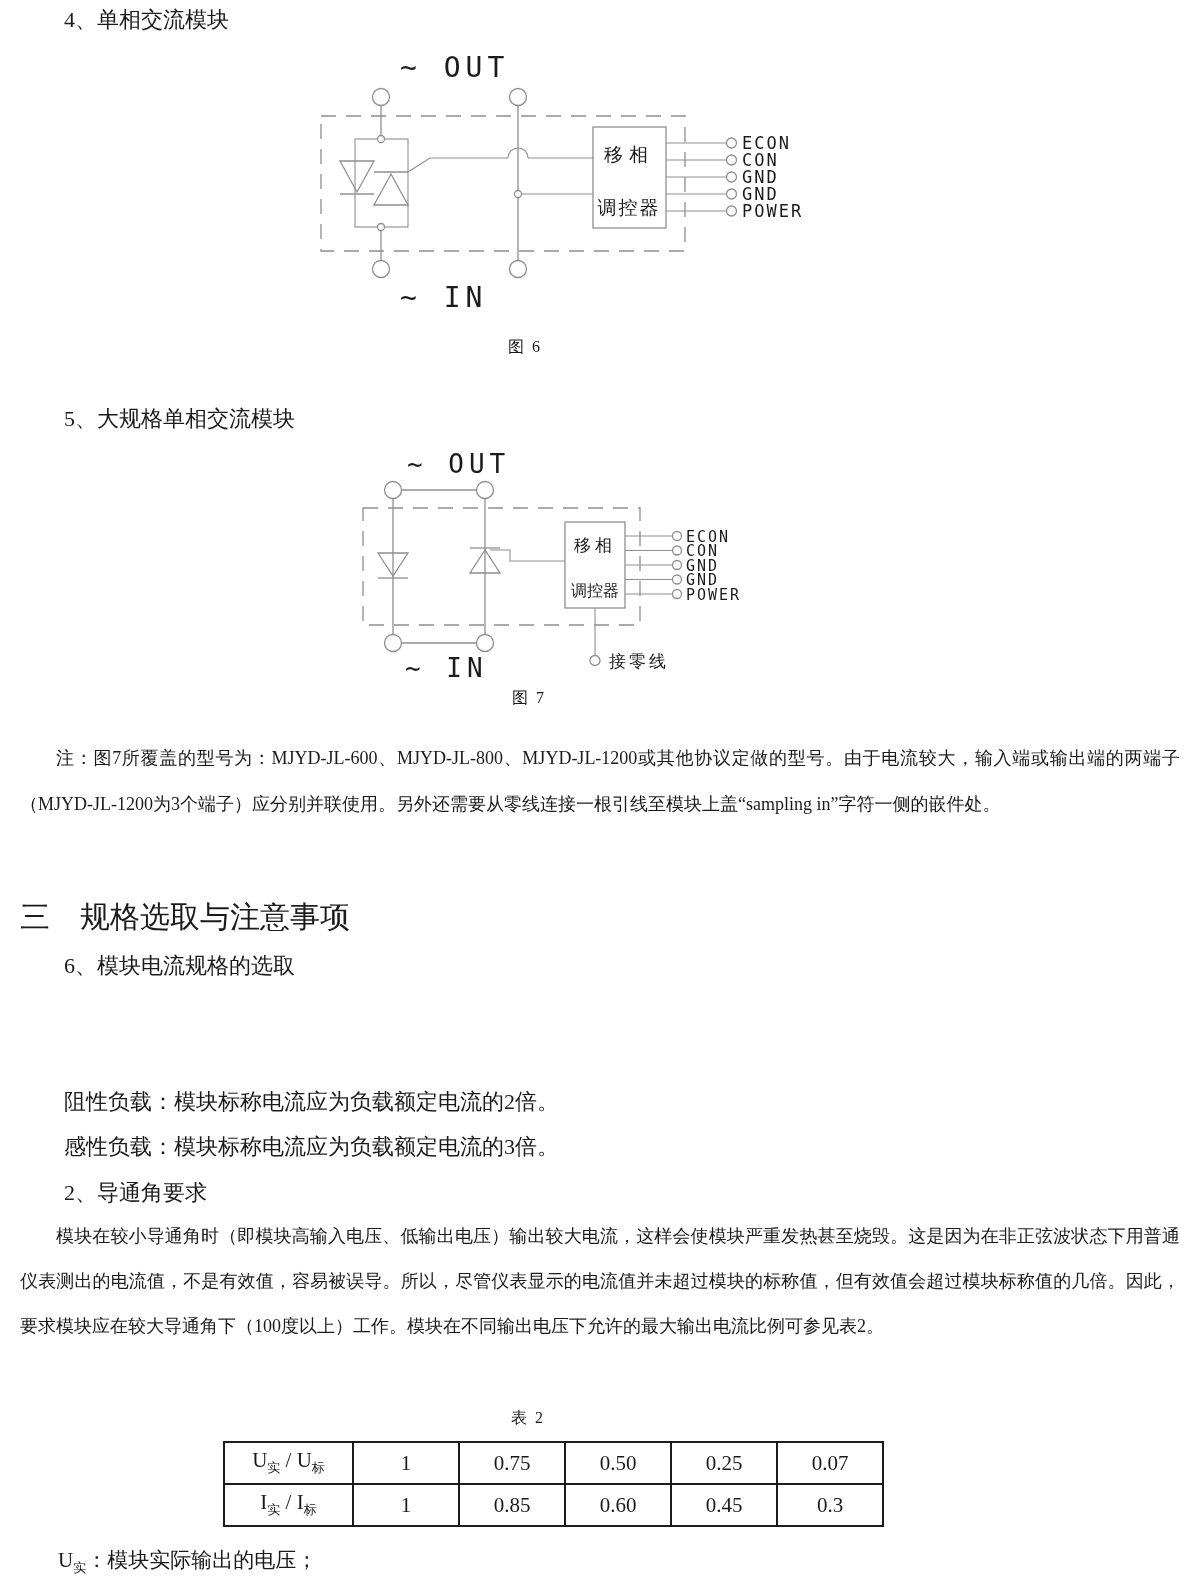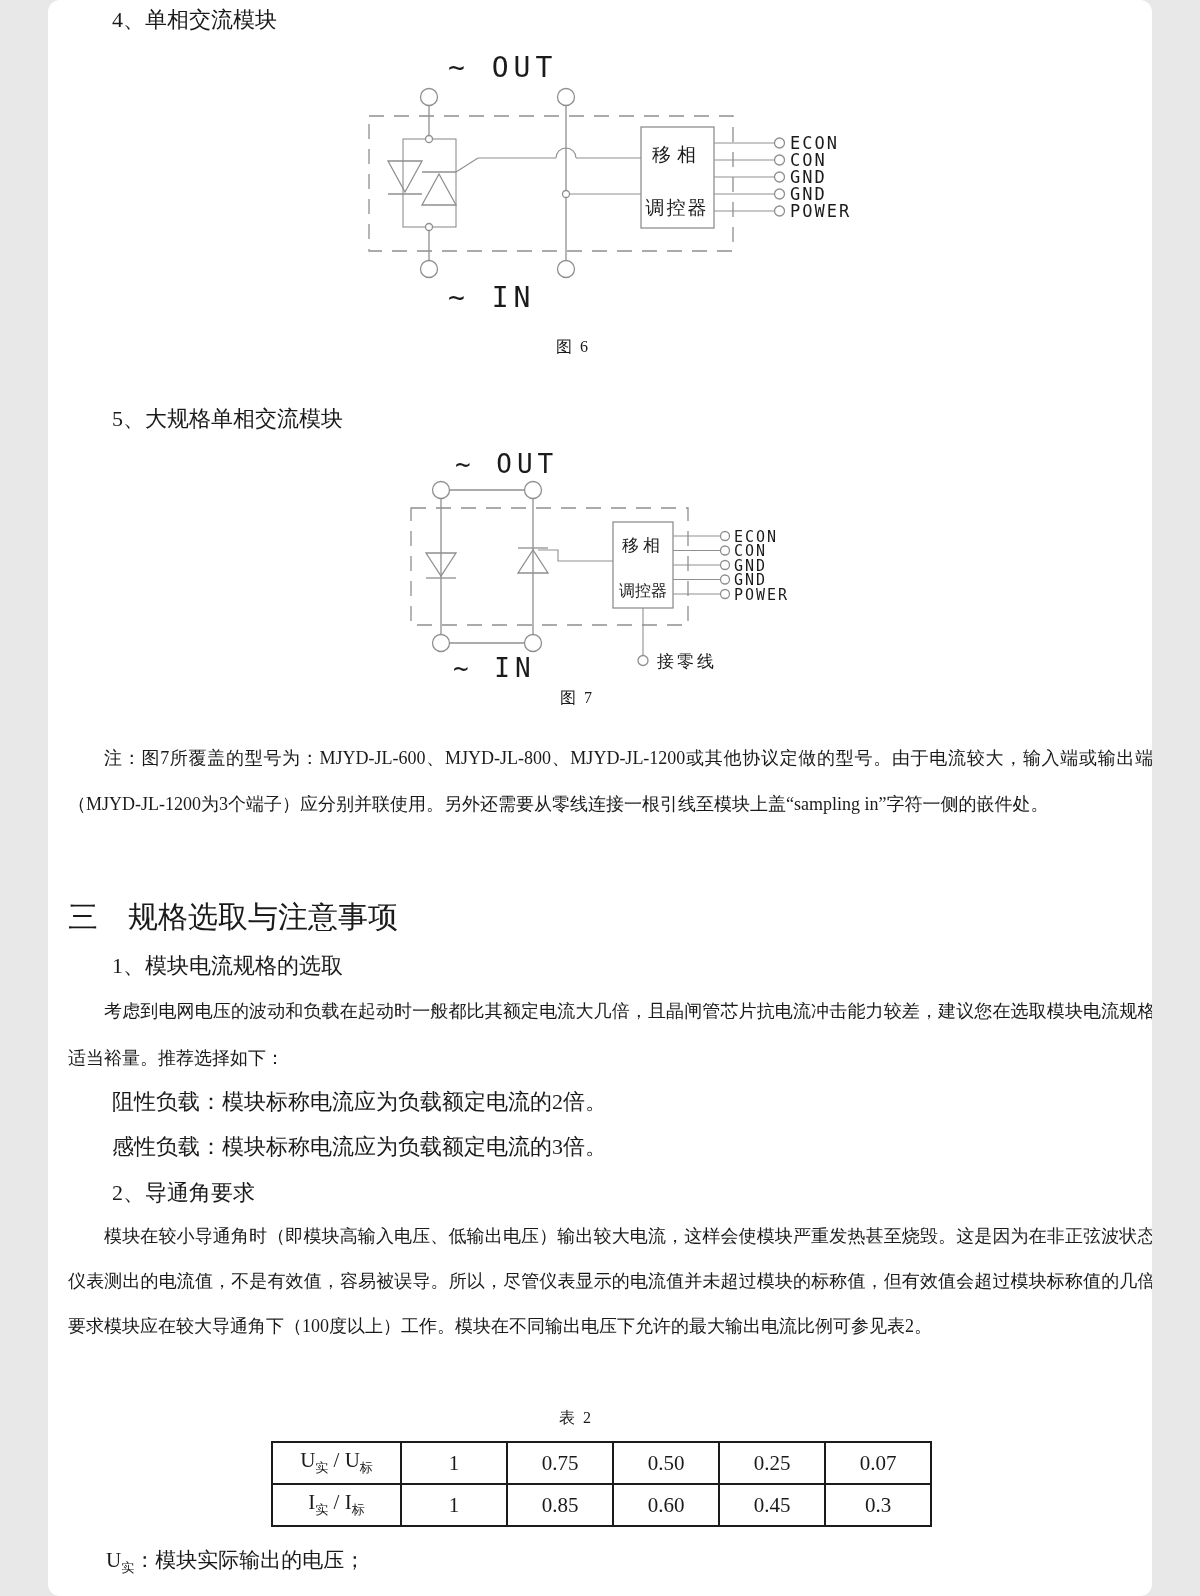--- a/index.html
+++ b/index.html
@@ -1,24 +1,23 @@
 <!DOCTYPE html>
 <html><head>
 <meta charset="utf-8">
 <style>
   html,body{margin:0;padding:0;background:#e8e8e8;}
   .page{
     position:relative;
-    width:1104px;height:1596px;
+    width:1200px;height:1596px;
     margin:0 auto;
     background:#ffffff;
     font-family:"Liberation Serif","DejaVu Serif",serif;
     color:#1a1a1a;
     overflow:hidden;
-    border-radius:12px;
   }
   .abs{position:absolute;}
   .heading{font-size:22px;white-space:pre;}
   .section-heading{font-size:30px;white-space:pre;}
   .para{
     width:1160px;left:20px;
     font-size:18px;line-height:46px;
     text-align:justify;text-indent:2em;
   }
   .caption{font-size:16px;white-space:pre;}
@@ -163,23 +162,22 @@
 
     <text class="cadtext" x="75" y="234" font-size="26" letter-spacing="5">~ IN</text>
   </svg>
 
   <div class="abs caption" style="left:512px;top:688px;">图  7</div>
 
   <div class="abs para" style="top:735px;">注：图7所覆盖的型号为：MJYD-JL-600、MJYD-JL-800、MJYD-JL-1200或其他协议定做的型号。由于电流较大，输入端或输出端的两端子（MJYD-JL-1200为3个端子）应分别并联使用。另外还需要从零线连接一根引线至模块上盖“sampling in”字符一侧的嵌件处。</div>
 
   <div class="abs section-heading" style="left:20px;top:897px;">三　规格选取与注意事项</div>
 
-  <div class="abs heading" style="left:64px;top:951px;">1、模块电流规格的选取</div>
-
-  <div class="abs para" style="top:988px;line-height:47px;">考虑到电网电压的波动和负载在起动时一般都比其额定电流大几倍，且晶闸管芯片抗电流冲击能力较差，建议您在选取模块电流规格时应留出适当裕量。推荐选择如下：</div>
+  <div class="abs heading" style="left:64px;top:951px;">6、模块电流规格的选取</div>
+
 
   <div class="abs heading" style="left:64px;top:1087px;">阻性负载：模块标称电流应为负载额定电流的2倍。</div>
   <div class="abs heading" style="left:64px;top:1132px;">感性负载：模块标称电流应为负载额定电流的3倍。</div>
 
   <div class="abs heading" style="left:64px;top:1178px;">2、导通角要求</div>
 
   <div class="abs para" style="top:1214px;line-height:45px;">模块在较小导通角时（即模块高输入电压、低输出电压）输出较大电流，这样会使模块严重发热甚至烧毁。这是因为在非正弦波状态下用普通仪表测出的电流值，不是有效值，容易被误导。所以，尽管仪表显示的电流值并未超过模块的标称值，但有效值会超过模块标称值的几倍。因此，要求模块应在较大导通角下（100度以上）工作。模块在不同输出电压下允许的最大输出电流比例可参见表2。</div>
 
   <div class="abs caption" style="left:511px;top:1408px;">表  2</div>
 

